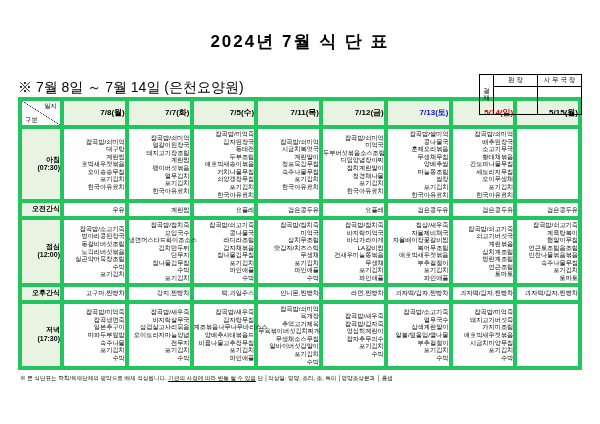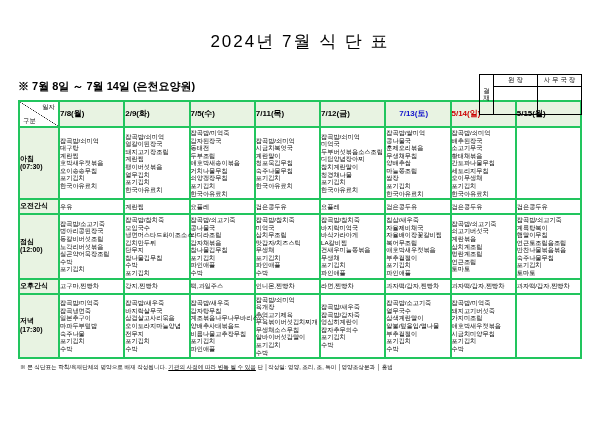--- a/index.html
+++ b/index.html
@@ -17,21 +17,21 @@
   .page {
     position: relative;
     width: 600px;
     height: 424px;
     box-sizing: border-box;
     padding: 0;
   }
   .title {
     text-align: center;
     font-size: 17px;
-    font-weight: normal;
+    font-weight: bold;
     letter-spacing: 2px;
     margin-top: 30px;
     margin-bottom: 0;
   }
   .approval-box {
     position: absolute;
     top: 44px;
     right: 18px;
     border-collapse: collapse;
     font-size: 6.5px;
@@ -49,35 +49,35 @@
   }
   .approval-box .hd {
     width: 41px;
     height: 9px;
   }
   .approval-box .bd {
     width: 41px;
     height: 25px;
   }
   .note-line {
-    margin: 26px 0 6px 18px;
-    font-size: 11px;
-    font-weight: bold;
+    margin: 26px 0 0 18px;
+    font-size: 14px;
+    font-weight: normal;
   }
   table.menu {
     border-collapse: collapse;
     table-layout: fixed;
     width: 564px;
     margin: 0 auto;
     font-size: 6.2px;
   }
   table.menu td, table.menu th {
-    border: 2px solid #22c55e;
+    border: 4px solid #22c55e;
     vertical-align: middle;
-    text-align: left;
+    text-align: right;
     padding: 1px 0;
     line-height: 1.22;
   }
   th.corner {
     width: 38px;
     height: 22px;
     position: relative;
     font-size: 6.4px;
     font-weight: normal;
     padding: 0;
@@ -155,21 +155,21 @@
 
   <table class="menu">
     <thead>
       <tr>
         <th class="corner">
           <span class="bg"></span>
           <span class="tr">일자</span>
           <span class="bl">구분</span>
         </th>
       <th class="dayhead">7/8(월)</th>
-          <th class="dayhead">2/9(화)</th>
+          <th class="dayhead">7/7(화)</th>
           <th class="dayhead">7/5(수)</th>
           <th class="dayhead">7/11(목)</th>
           <th class="dayhead">7/12(금)</th>
           <th class="dayhead sat">7/13(토)</th>
           <th class="dayhead sun">5/14(일)</th>
           <th class="dayhead">5/15(월)</th>
         </tr>
     </thead>
     <tbody id="table-body">
         <tr>

